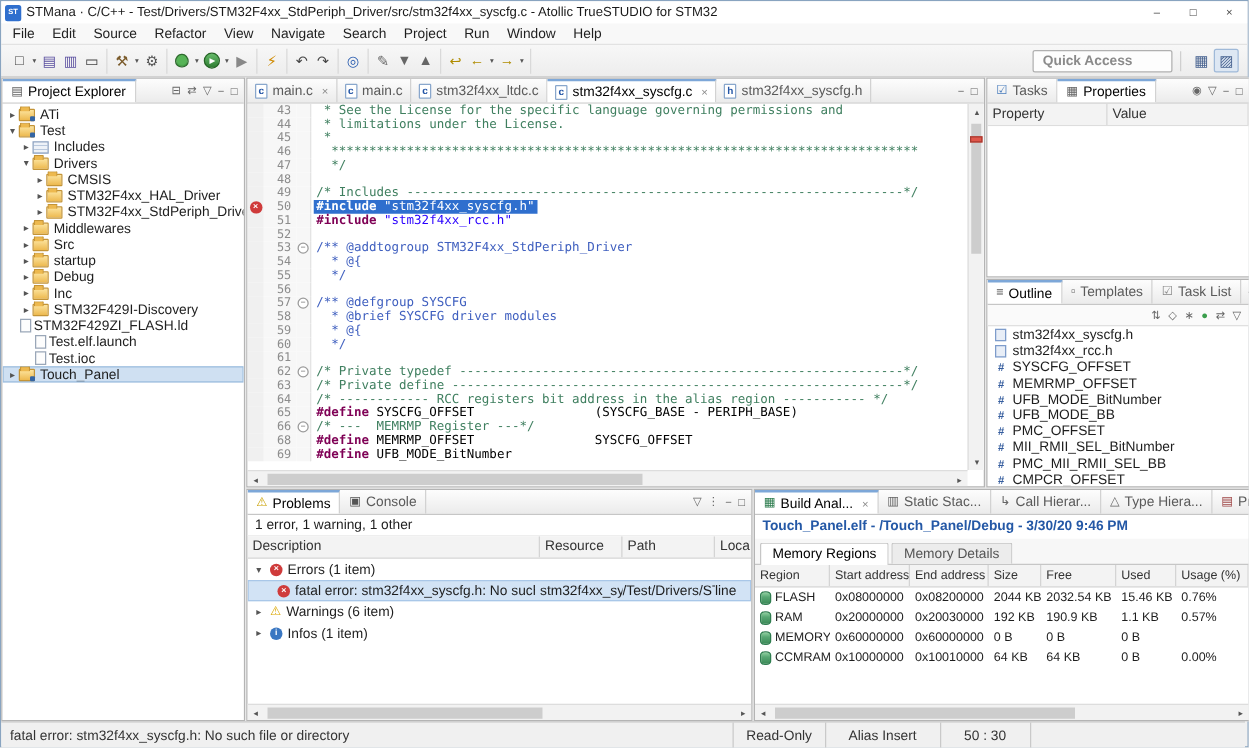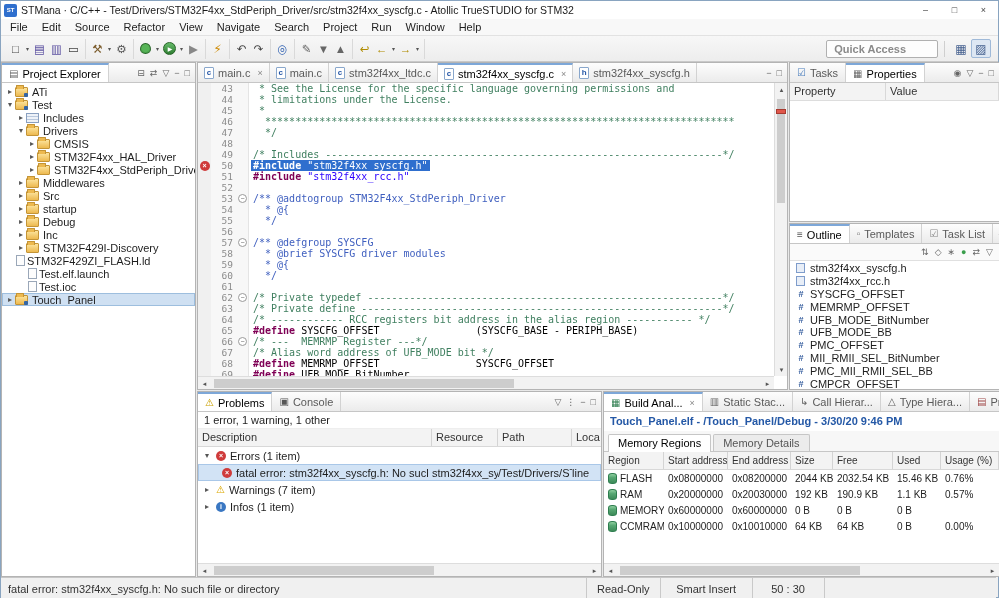--- a/index.html
+++ b/index.html
@@ -368,21 +368,20 @@
             <div class="cline"><span class="cmark"></span><span class="clnum">57</span><span class="cfold"><span class="fold-box">−</span></span><span class="ctext"><span class="seg-d">/** @defgroup SYSCFG </span></span></div>
             <div class="cline"><span class="cmark"></span><span class="clnum">58</span><span class="cfold"></span><span class="ctext"><span class="seg-d">  * @brief SYSCFG driver modules</span></span></div>
             <div class="cline"><span class="cmark"></span><span class="clnum">59</span><span class="cfold"></span><span class="ctext"><span class="seg-d">  * @{</span></span></div>
             <div class="cline"><span class="cmark"></span><span class="clnum">60</span><span class="cfold"></span><span class="ctext"><span class="seg-d">  */</span></span></div>
             <div class="cline"><span class="cmark"></span><span class="clnum">61</span><span class="cfold"></span><span class="ctext"></span></div>
             <div class="cline"><span class="cmark"></span><span class="clnum">62</span><span class="cfold"><span class="fold-box">−</span></span><span class="ctext"><span class="seg-c">/* Private typedef -----------------------------------------------------------*/</span></span></div>
             <div class="cline"><span class="cmark"></span><span class="clnum">63</span><span class="cfold"></span><span class="ctext"><span class="seg-c">/* Private define ------------------------------------------------------------*/</span></span></div>
             <div class="cline"><span class="cmark"></span><span class="clnum">64</span><span class="cfold"></span><span class="ctext"><span class="seg-c">/* ------------ RCC registers bit address in the alias region ----------- */</span></span></div>
             <div class="cline"><span class="cmark"></span><span class="clnum">65</span><span class="cfold"></span><span class="ctext"><span class="seg-p">#define</span><span class="seg-t"> SYSCFG_OFFSET                (SYSCFG_BASE - PERIPH_BASE)</span></span></div>
             <div class="cline"><span class="cmark"></span><span class="clnum">66</span><span class="cfold"><span class="fold-box">−</span></span><span class="ctext"><span class="seg-c">/* ---  MEMRMP Register ---*/</span></span></div>
-            <div class="cline"><span class="cmark"></span><span class="clnum">67</span><span class="cfold"></span><span class="ctext"><span class="seg-c">/* Alias word address of UFB_MODE bit */</span></span></div>
             <div class="cline"><span class="cmark"></span><span class="clnum">68</span><span class="cfold"></span><span class="ctext"><span class="seg-p">#define</span><span class="seg-t"> MEMRMP_OFFSET                SYSCFG_OFFSET</span></span></div>
             <div class="cline"><span class="cmark"></span><span class="clnum">69</span><span class="cfold"></span><span class="ctext"><span class="seg-p">#define</span><span class="seg-t"> UFB_MODE_BitNumber           </span></span></div>
           </div>
         <div class="vscroll">
           <span class="sar up">▴</span>
           <div class="vthumb"></div>
           <span class="sar dn">▾</span>
           <div class="ovtick"></div>
         </div>
       </div>
@@ -522,21 +521,21 @@
               <span class="err-dot">×</span>
               <span class="pdesc">fatal error: stm32f4xx_syscfg.h: No such file or direc</span>
             </span>
             <span class="pcell" style="width: 66px;">stm32f4xx_sysc...</span>
             <span class="pcell" style="width: 74px;">/Test/Drivers/STM32F...</span>
             <span class="pcell" style="width: 40px;">line</span>
           </div>
           <div class="prow group">
             <span class="twisty">▸</span>
             <span class="warn-ico">⚠</span>
-            <span>Warnings (7 item)</span>
+            <span>Warnings (6 item)</span>
           </div>
           <div class="prow group">
             <span class="twisty">▸</span>
             <span class="info-dot">i</span>
             <span>Infos (1 item)</span>
           </div>
         </div>
       <div class="hscroll">
         <span class="sar">◂</span>
         <div class="hthumb" style="left:16px;width:220px;"></div>
@@ -637,18 +636,18 @@
         <div class="hthumb" style="left:16px;width:240px;"></div>
         <span class="sar r">▸</span>
       </div>
     </div>
 
   </div>
 
   <div class="statusbar">
     <div class="sb-msg">fatal error: stm32f4xx_syscfg.h: No such file or directory</div>
     <div class="sb-seg" style="min-width:72px;">Read-Only</div>
-    <div class="sb-seg" style="min-width:92px;">Smart Insert</div>
+    <div class="sb-seg" style="min-width:92px;">Alias Insert</div>
     <div class="sb-seg" style="min-width:72px;">50 : 30</div>
     <div class="sb-spacer"></div>
   </div>
 
 </div>
 
 </body></html>

